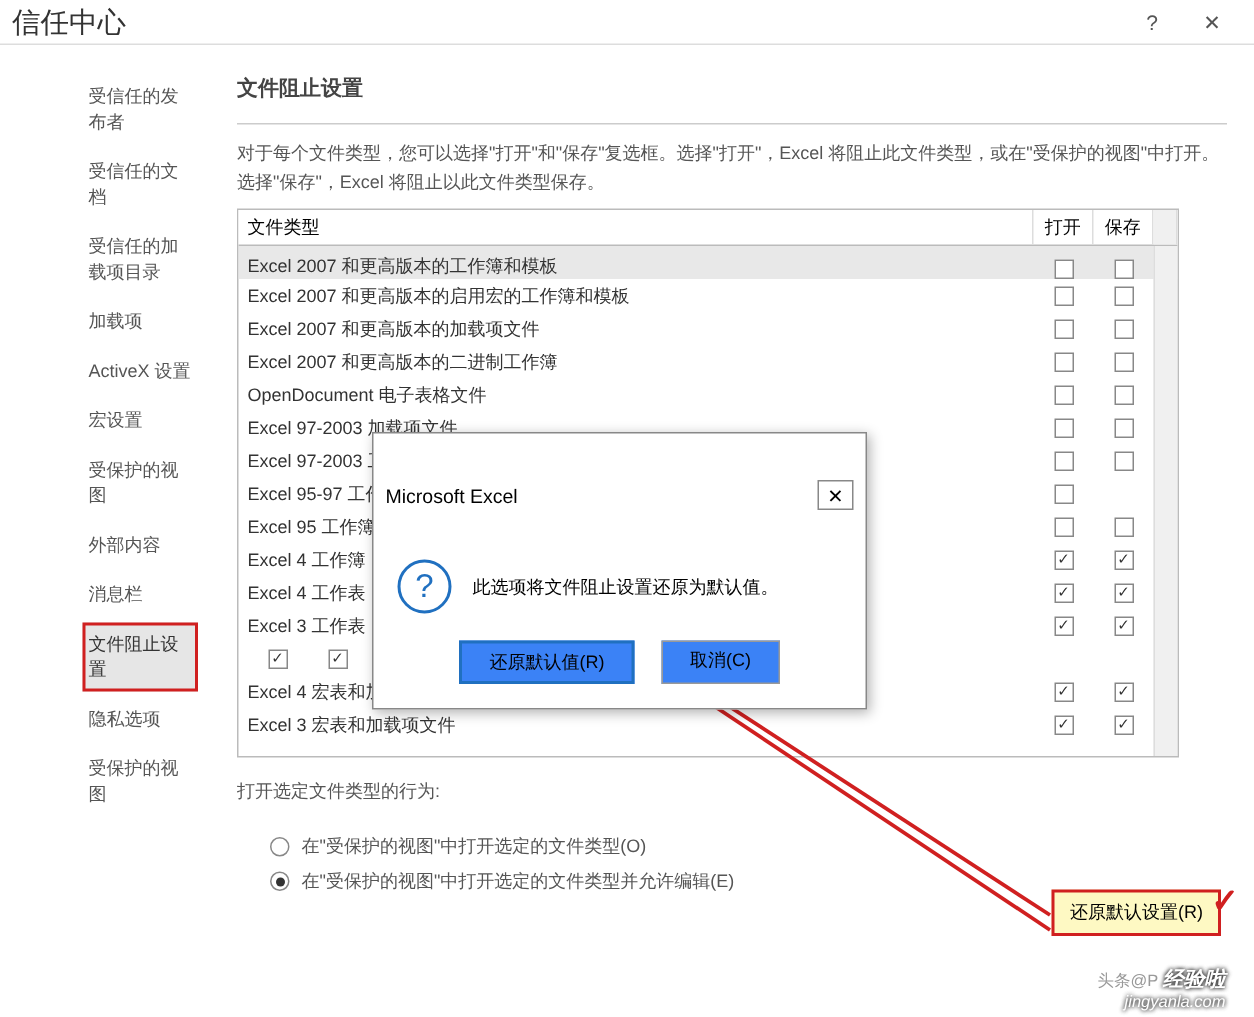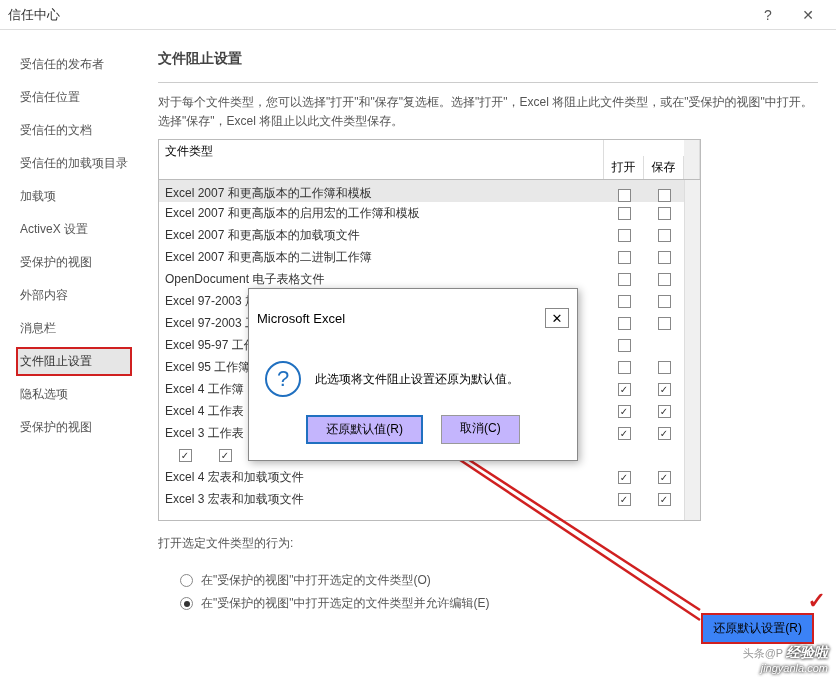--- a/index.html
+++ b/index.html
@@ -1,80 +1,80 @@
 <!DOCTYPE html>
 <html><head>
 <meta charset="utf-8">
 <style>
 * { box-sizing: border-box; margin: 0; padding: 0; }
 body { font-family: "Microsoft YaHei", sans-serif; font-size: 12px; background: #fff; width: 836px; height: 678px; overflow: hidden; position: relative; }
 .titlebar { height: 30px; border-bottom: 1px solid #ddd; display: flex; align-items: center; padding: 0 8px; }
-.title { flex: 1; font-size: 13px; color: #333; }
+.title { flex: 1; font-size: 19px; color: #333; }
 .tb-btn { width: 40px; height: 30px; display: flex; align-items: center; justify-content: center; color: #555; font-size: 14px; }
 .main { display: flex; height: 620px; }
 .sidebar { width: 140px; padding: 20px 8px 0 16px; border-right: none; }
-.sidebar-item { padding: 6px 4px; color: #555; cursor: pointer; margin-bottom: 4px; }
+.sidebar-item { padding: 6px 4px; color: #555; cursor: pointer; margin-bottom: 4px; margin-left: 39px; }
 .sidebar-item.active { background: #e6e6e6; border: 2px solid #d02020; padding: 4px 2px; color: #333; }
 .content { flex: 1; padding: 20px 18px 10px 18px; position: relative; }
 .panel-title { font-size: 14px; font-weight: bold; color: #444; margin-bottom: 14px; }
 .hr { border: none; border-top: 1px solid #ccc; margin-bottom: 10px; }
 .desc { color: #555; line-height: 1.6; margin-bottom: 8px; }
-.tbl-wrap { border: 1px solid #bbb; width: 543px; }
+.tbl-wrap { border: 1px solid #bbb; width: 628px; }
 .tbl-head { display: flex; border-bottom: 1px solid #bbb; background: #fff; }
 .th { padding: 3px 6px; border-right: 1px solid #ddd; }
 .th-type { flex: 1; }
-.th-o { width: 40px; text-align: center; margin-top: 16px; }
+.th-o { width: 40px; text-align: center; }
 .th-sb { width: 16px; background: #f0f0f0; }
 .tbl-body { height: 340px; overflow: hidden; position: relative; }
 .sb-track { position: absolute; right: 0; top: 0; bottom: 0; width: 16px; background: #f0f0f0; border-left: 1px solid #ddd; }
 .tr { display: flex; align-items: center; height: 22px; padding-left: 6px; }
 .tr.hl { background: #e8e8e8; align-items: flex-end; }
 .td-type { flex: 1; color: #333; white-space: nowrap; overflow: hidden; }
 .td-o { width: 40px; display: flex; justify-content: center; align-items: center; }
 .td-sb { width: 16px; }
 .cb { width: 13px; height: 13px; border: 1px solid #888; background: #fff; display: inline-flex; align-items: center; justify-content: center; }
 .cb.ck::after { content: "✓"; font-size: 10px; color: #333; }
 .behaviors { margin-top: 14px; }
 .bh-title { color: #555; margin-bottom: 20px; }
 .radio-row { display: flex; align-items: center; margin: 6px 0 6px 22px; color: #555; }
 .radio { width: 13px; height: 13px; border: 1px solid #888; border-radius: 50%; margin-right: 8px; display: inline-flex; align-items: center; justify-content: center; }
 .radio.sel::after { content: ""; width: 6px; height: 6px; background: #333; border-radius: 50%; }
-.restore-btn { position: absolute; right: 22px; bottom: 6px; padding: 5px 10px; border: 2px solid #d02020; background: #3b82f6; cursor: pointer; }
+.restore-btn { position: absolute; right: 22px; bottom: 26px; padding: 5px 10px; border: 2px solid #d02020; background: #fef9c3; cursor: pointer; }
 .red-check { position: absolute; right: 10px; bottom: 36px; color: #d02020; font-size: 22px; font-weight: bold; }
 .dialog { position: absolute; left: 248px; top: 288px; width: 330px; background: #fff; border: 1px solid #888; box-shadow: 2px 2px 8px rgba(0,0,0,0.3); z-index: 20; }
-.dlg-title { display: flex; align-items: center; padding: 19px 8px; font-size: 13px; }
+.dlg-title { display: flex; align-items: center; padding: 19px 8px; font-size: 13px; margin-top: 12px; }
 .dlg-title span { flex: 1; }
 .dlg-close { width: 24px; height: 20px; display: flex; align-items: center; justify-content: center; border: 1px solid #888; font-size: 13px; cursor: pointer; }
 .dlg-body { display: flex; align-items: center; padding: 14px 16px 8px 16px; }
 .q-icon { width: 36px; height: 36px; border: 2px solid #2070c0; border-radius: 50%; color: #2070c0; font-size: 22px; display: flex; align-items: center; justify-content: center; margin-right: 14px; }
 .dlg-btns { display: flex; justify-content: center; gap: 18px; padding: 10px 0 16px 0; }
-.dlg-btn { padding: 4px 18px; border: 1px solid #999; background: #c4b5fd; cursor: pointer; }
+.dlg-btn { padding: 4px 18px; border: 1px solid #999; background: #3b82f6; cursor: pointer; }
 .dlg-btn.primary { border: 2px solid #2070c0; }
 svg.arrows { position: absolute; left: 0; top: 0; width: 836px; height: 678px; pointer-events: none; z-index: 10; }
-.watermark { position: absolute; right: 8px; bottom: 4px; color: #999; font-size: 11px; text-align: right; z-index: 5; }
+.watermark { position: absolute; right: 19px; bottom: 4px; color: #999; font-size: 11px; text-align: right; z-index: 5; }
 .watermark .w1 { font-weight: bold; color: #fff; text-shadow: 0 0 3px #333, 0 0 3px #333; font-size: 14px; font-style: italic; }
 .watermark .w2 { font-weight: normal; color: #fff; text-shadow: 0 0 3px #333, 0 0 3px #333; font-size: 11px; font-style: italic; }
 </style>
 </head>
 <body>
 
 <div class="titlebar">
   <div class="title">信任中心</div>
   <div class="tb-btn">?</div>
   <div class="tb-btn">✕</div>
 </div>
 
 <div class="main">
   <div class="sidebar" id="sidebar">
       <div class="sidebar-item">受信任的发布者</div>
-      <div class="sidebar-item">受信任位置</div>
       <div class="sidebar-item">受信任的文档</div>
       <div class="sidebar-item">受信任的加载项目录</div>
       <div class="sidebar-item">加载项</div>
       <div class="sidebar-item">ActiveX 设置</div>
+      <div class="sidebar-item">宏设置</div>
       <div class="sidebar-item">受保护的视图</div>
       <div class="sidebar-item">外部内容</div>
       <div class="sidebar-item">消息栏</div>
       <div class="sidebar-item active">文件阻止设置</div>
       <div class="sidebar-item">隐私选项</div>
       <div class="sidebar-item">受保护的视图</div>
     </div>
   <div class="content">
     <div class="panel-title">文件阻止设置</div>
     <hr class="hr">

